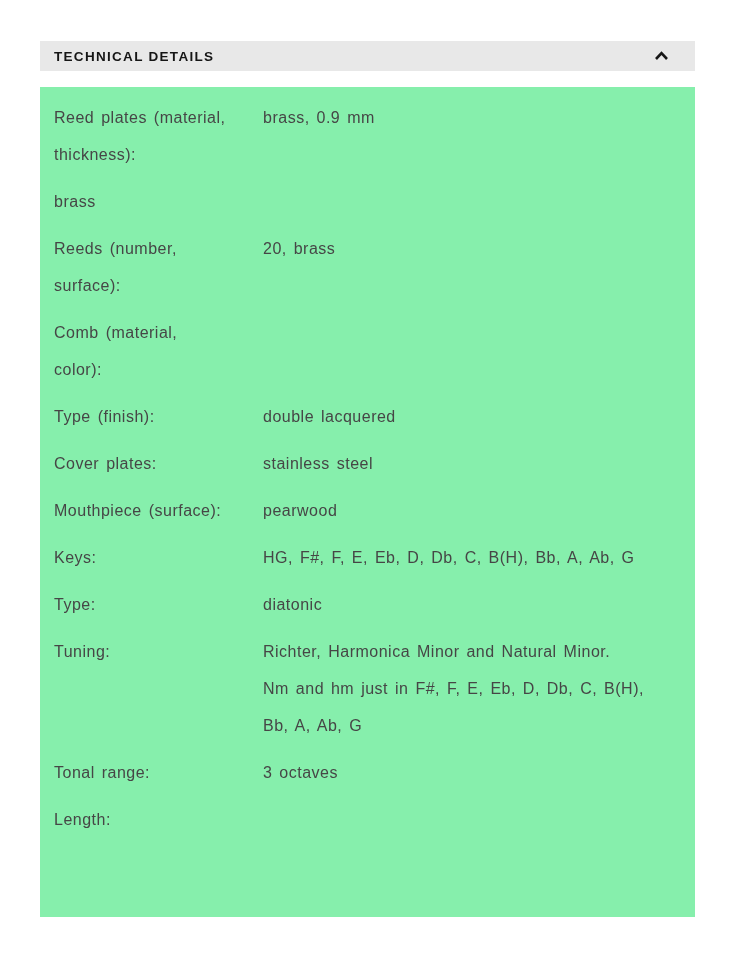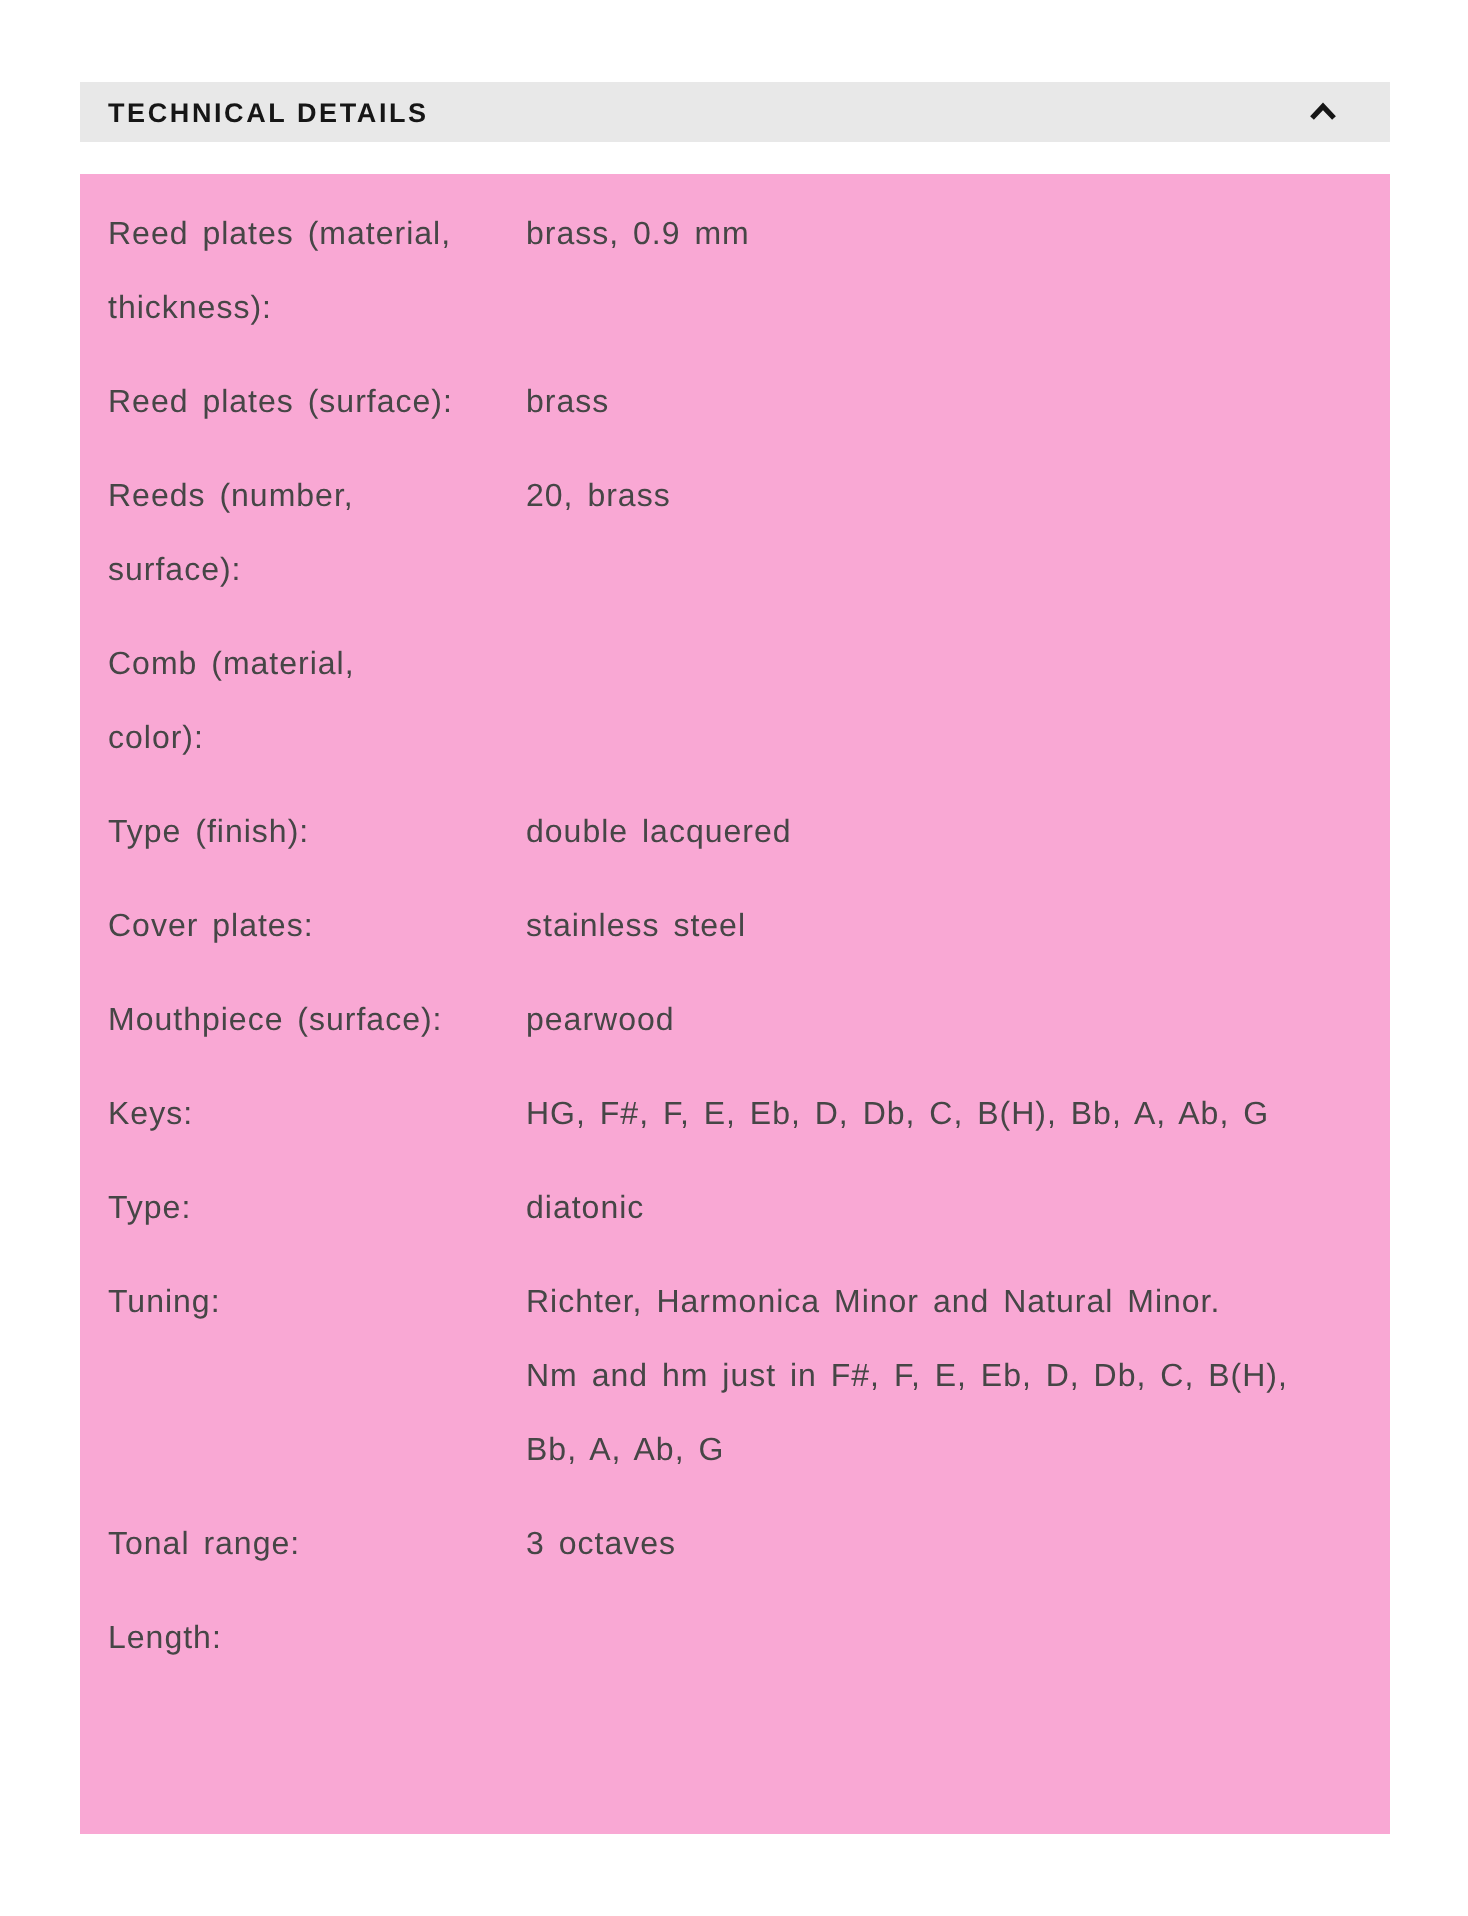--- a/index.html
+++ b/index.html
@@ -47,21 +47,21 @@
     flex: 0 0 auto;
   }
 
   
   .details-panel {
     position: absolute;
     left: 40px;
     top: 87px;
     width: 655px;
     height: 830px;
-    background: #f9a8d4;
+    background: #86efac;
     padding: 12px 16px 29px 14px;
     overflow: hidden;
   }
   .spec-table {
     display: block;
   }
   .spec-row {
     display: grid;
     grid-template-columns: 209px 1fr;
     margin-bottom: 10px;
@@ -92,21 +92,20 @@
   </button>
 
   <div class="details-panel">
     <div class="spec-table" id="spec-table">
         <div class="spec-row">
           <div class="spec-label">Reed plates (material,
 thickness):</div>
           <div class="spec-value">brass, 0.9 mm</div>
         </div>
         <div class="spec-row">
-          <div class="spec-label">Reed plates (surface):</div>
           <div class="spec-value">brass</div>
         </div>
         <div class="spec-row">
           <div class="spec-label">Reeds (number,
 surface):</div>
           <div class="spec-value">20, brass</div>
         </div>
         <div class="spec-row">
           <div class="spec-label">Comb (material,
 color):</div>

